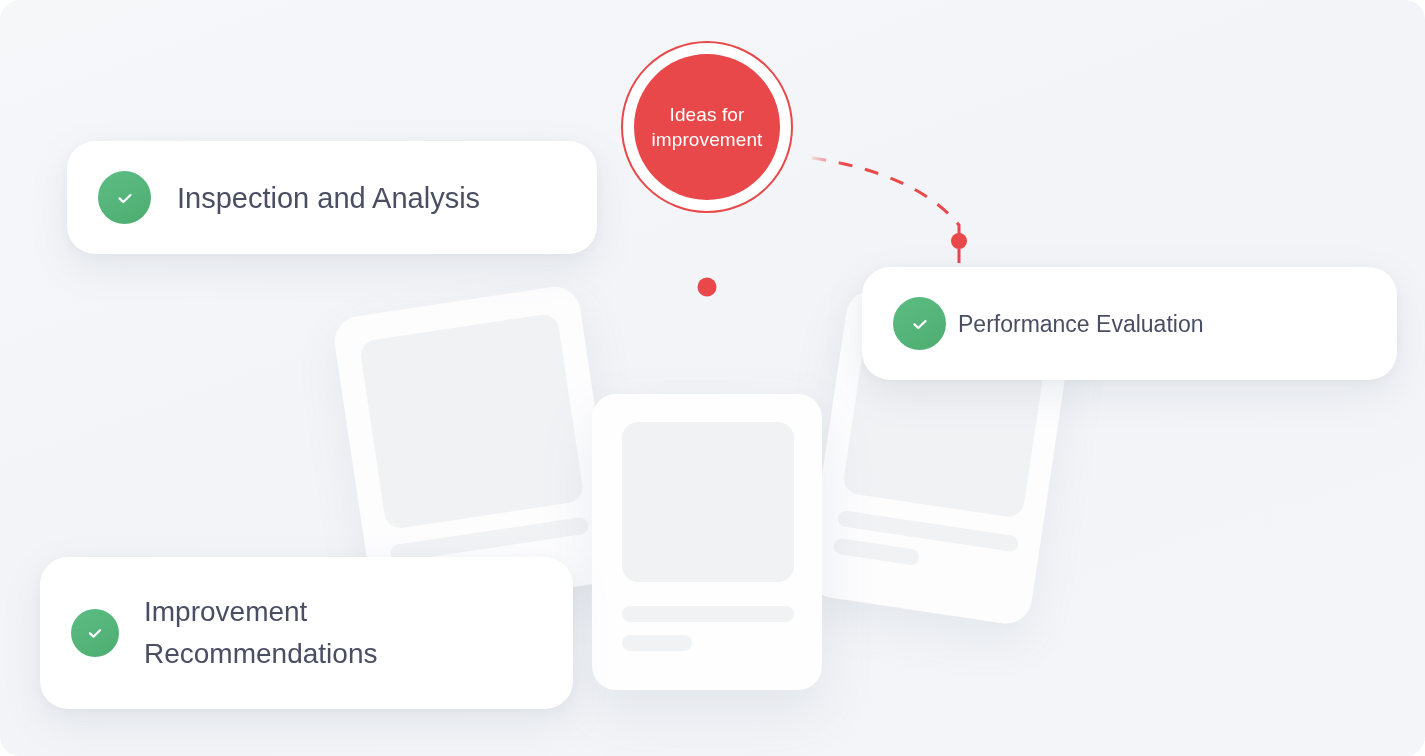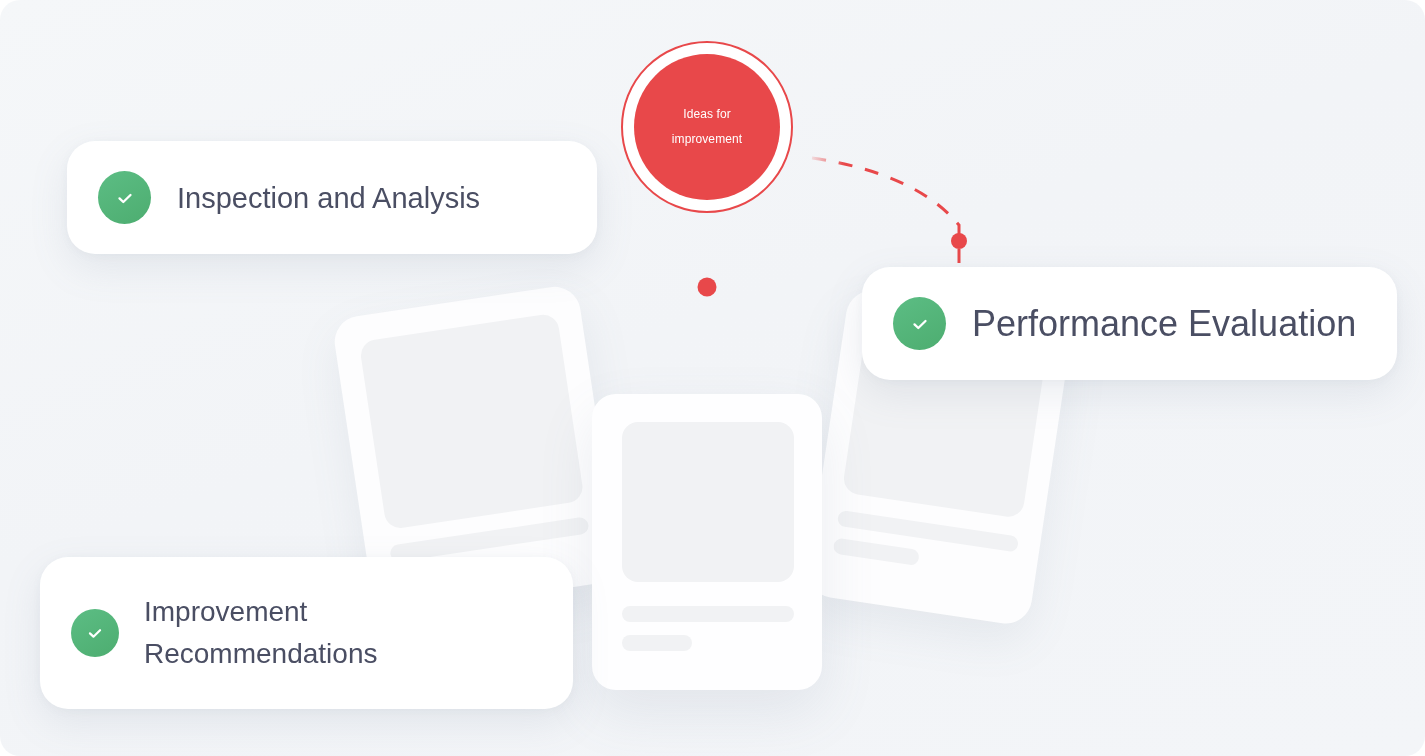--- a/index.html
+++ b/index.html
@@ -105,21 +105,21 @@
     height: 146px;
     border-radius: 50%;
     background: #e8484a;
     display: flex;
     align-items: center;
     justify-content: center;
     text-align: center;
   }
   .hub-label {
     color: #ffffff;
-    font-size: 12px;
+    font-size: 19px;
     line-height: 25px;
     font-weight: 400;
     letter-spacing: 0.1px;
     white-space: pre-line;
     padding: 0 10px;
   }
 
   
   .card {
     position: absolute;
@@ -163,23 +163,23 @@
   .card-performance {
     left: 862px;
     top: 267px;
     width: 535px;
     height: 113px;
     padding: 0 0 0 31px;
     box-sizing: border-box;
   }
   .card-performance .check { width: 53px; height: 53px; }
   .card-performance .card-label {
-    font-size: 36px;
+    font-size: 23px;
     line-height: 36px;
-    margin-left: 26px;
+    margin-left: 12px;
   }
 
   .card-improvement {
     left: 40px;
     top: 557px;
     width: 533px;
     height: 152px;
     padding: 0 0 0 31px;
     box-sizing: border-box;
   }

